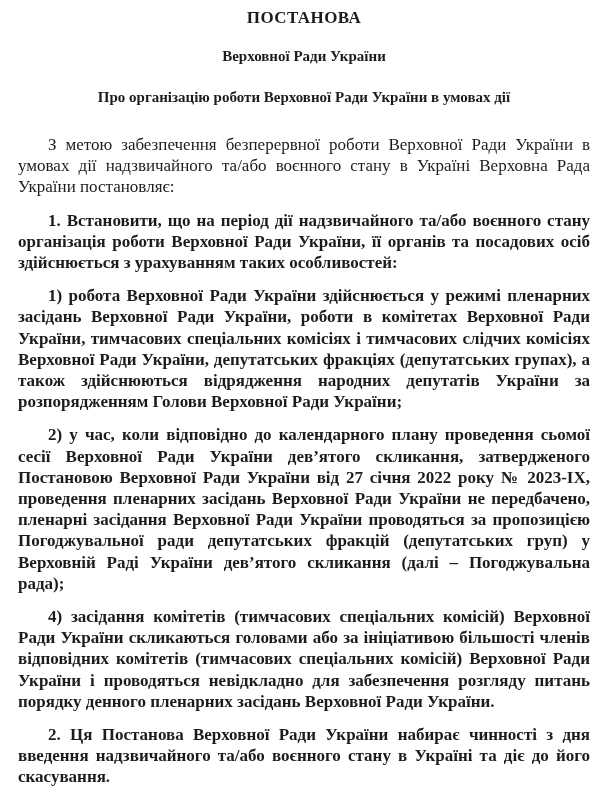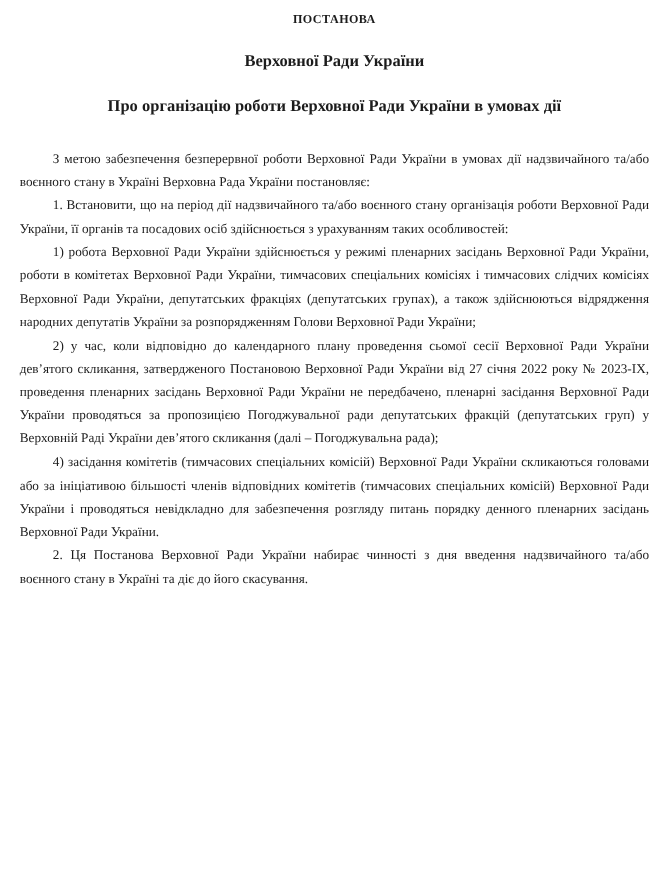--- a/index.html
+++ b/index.html
@@ -24,21 +24,21 @@
   .doc-body {
     position: absolute;
     left: 18px;
     top: 0;
     width: 572px;
   }
 
   
   .doc-title {
     text-align: center;
-    font-size: 11px;
+    font-size: 17px;
     letter-spacing: 0.4px;
     margin: 9px 0 0 0;
     line-height: 18px;
   }
 
   .doc-subtitle {
     text-align: center;
     font-size: 15px;
     margin: 20px 0 0 0;
     line-height: 18px;
@@ -53,28 +53,30 @@
   }
 
   .doc-heading .hl {
     display: block;
   }
 
   
   .para {
     text-align: justify;
     text-justify: inter-word;
-    font-size: 12px;
+    font-size: 17px;
     line-height: 21.2px;
     margin: 0;
     text-indent: 30px;
     hyphens: none;
   }
 
   .para + .para {
+    margin-top: 12px;
+    font-weight: bold;
   }
 
   .body-block {
     margin-top: 26px;
   }
 </style>
 </head>
 <body>
 
 <div class="page">

